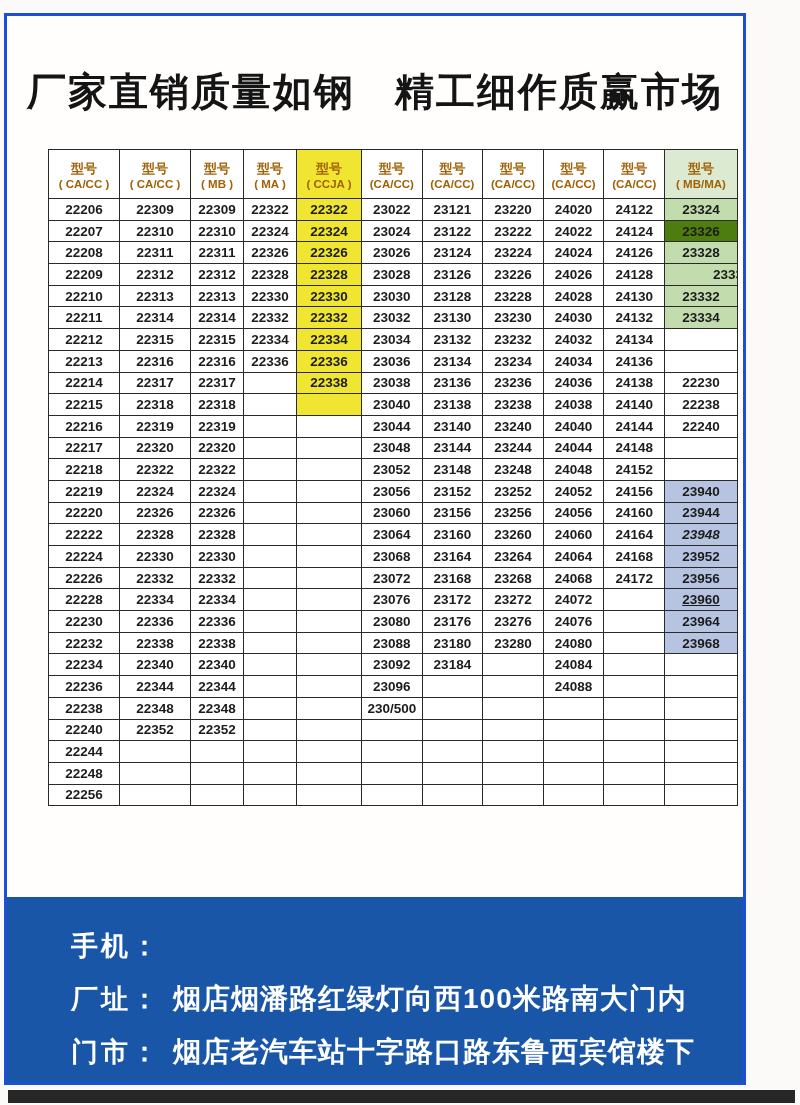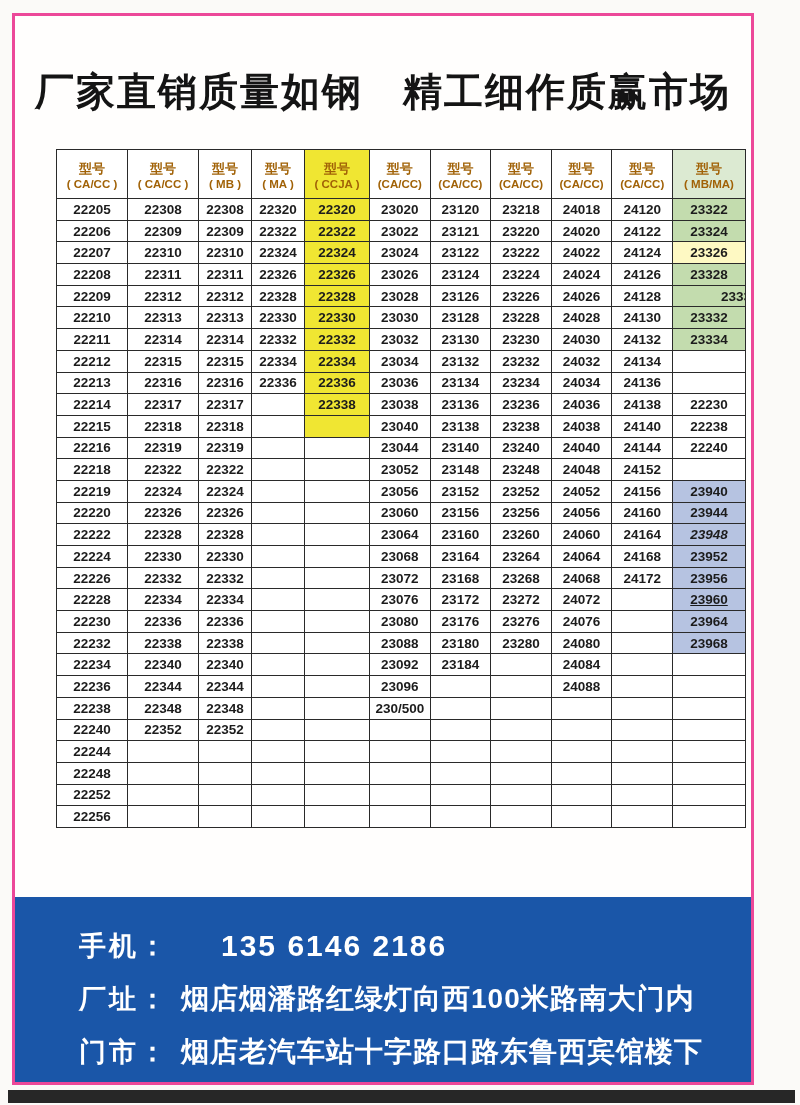--- a/index.html
+++ b/index.html
@@ -3,22 +3,22 @@
 <meta charset="utf-8">
 <style>
   html,body{margin:0;padding:0;}
   body{
     width:800px;height:1105px;
     background:#f3f1ee;
     font-family:"Liberation Sans","DejaVu Sans",sans-serif;
   }
   .canvas{position:relative;width:800px;height:1105px;overflow:hidden;background:#fbfaf8;}
   .page{
-    position:absolute;left:12px;top:13px;width:742px;height:1072px;
-    box-sizing:border-box;border:3px solid #ec4899;background:#fffefd;
+    position:absolute;left:4px;top:13px;width:742px;height:1072px;
+    box-sizing:border-box;border:3px solid #1d4ed8;background:#fffefd;
   }
   .title{
     margin:49px 0 0 0;text-align:center;
     font-size:39px;font-weight:900;color:#141414;letter-spacing:2px;white-space:nowrap;
   }
   .title-gap{display:inline-block;width:40px;}
   table.models{
     border-collapse:collapse;table-layout:fixed;width:690px;
     margin:30px 0 0 41px;
   }
@@ -101,33 +101,20 @@
               <div class="h2">(CA/CC)</div>
             </th>
             <th style="background: rgb(220, 234, 210);">
               <div class="h1">型号</div>
               <div class="h2">( MB/MA)</div>
             </th>
           </tr>
         </thead>
       <tbody>
           <tr>
-            <td>22205</td>
-            <td>22308</td>
-            <td>22308</td>
-            <td>22320</td>
-            <td style="background: rgb(240, 230, 50);">22320</td>
-            <td>23020</td>
-            <td>23120</td>
-            <td>23218</td>
-            <td>24018</td>
-            <td>24120</td>
-            <td style="background: rgb(195, 220, 174);">23322</td>
-          </tr>
-          <tr>
             <td>22206</td>
             <td>22309</td>
             <td>22309</td>
             <td>22322</td>
             <td style="background: rgb(240, 230, 50);">22322</td>
             <td>23022</td>
             <td>23121</td>
             <td>23220</td>
             <td>24020</td>
             <td>24122</td>
@@ -137,21 +124,21 @@
             <td>22207</td>
             <td>22310</td>
             <td>22310</td>
             <td>22324</td>
             <td style="background: rgb(240, 230, 50);">22324</td>
             <td>23024</td>
             <td>23122</td>
             <td>23222</td>
             <td>24022</td>
             <td>24124</td>
-            <td style="background: #fef9c3;">23326</td>
+            <td style="background: #4d7c0f;">23326</td>
           </tr>
           <tr>
             <td>22208</td>
             <td>22311</td>
             <td>22311</td>
             <td>22326</td>
             <td style="background: rgb(240, 230, 50);">22326</td>
             <td>23026</td>
             <td>23124</td>
             <td>23224</td>
@@ -257,20 +244,33 @@
             <td></td>
             <td></td>
             <td>23044</td>
             <td>23140</td>
             <td>23240</td>
             <td>24040</td>
             <td>24144</td>
             <td>22240</td>
           </tr>
           <tr>
+            <td>22217</td>
+            <td>22320</td>
+            <td>22320</td>
+            <td></td>
+            <td></td>
+            <td>23048</td>
+            <td>23144</td>
+            <td>23244</td>
+            <td>24044</td>
+            <td>24148</td>
+            <td></td>
+          </tr>
+          <tr>
             <td>22218</td>
             <td>22322</td>
             <td>22322</td>
             <td></td>
             <td></td>
             <td>23052</td>
             <td>23148</td>
             <td>23248</td>
             <td>24048</td>
             <td>24152</td>
@@ -452,52 +452,38 @@
             <td></td>
             <td></td>
             <td></td>
             <td></td>
             <td></td>
             <td></td>
             <td></td>
             <td></td>
           </tr>
           <tr>
-            <td>22252</td>
-            <td></td>
-            <td></td>
-            <td></td>
-            <td></td>
-            <td></td>
-            <td></td>
-            <td></td>
-            <td></td>
-            <td></td>
-            <td></td>
-          </tr>
-          <tr>
             <td>22256</td>
             <td></td>
             <td></td>
             <td></td>
             <td></td>
             <td></td>
             <td></td>
             <td></td>
             <td></td>
             <td></td>
             <td></td>
           </tr>
         </tbody>
     </table>
 
     <div class="footer">
       <div class="footer-line">
         <span class="flabel">手机：</span>
-        <span class="fval phone2">135 6146 2186</span>
       </div>
       <div class="footer-line">
         <span class="flabel">厂址：</span>
         <span class="fval addr">烟店烟潘路红绿灯向西100米路南大门内</span>
       </div>
       <div class="footer-line">
         <span class="flabel">门市：</span>
         <span class="fval addr">烟店老汽车站十字路口路东鲁西宾馆楼下</span>
       </div>
     </div>

